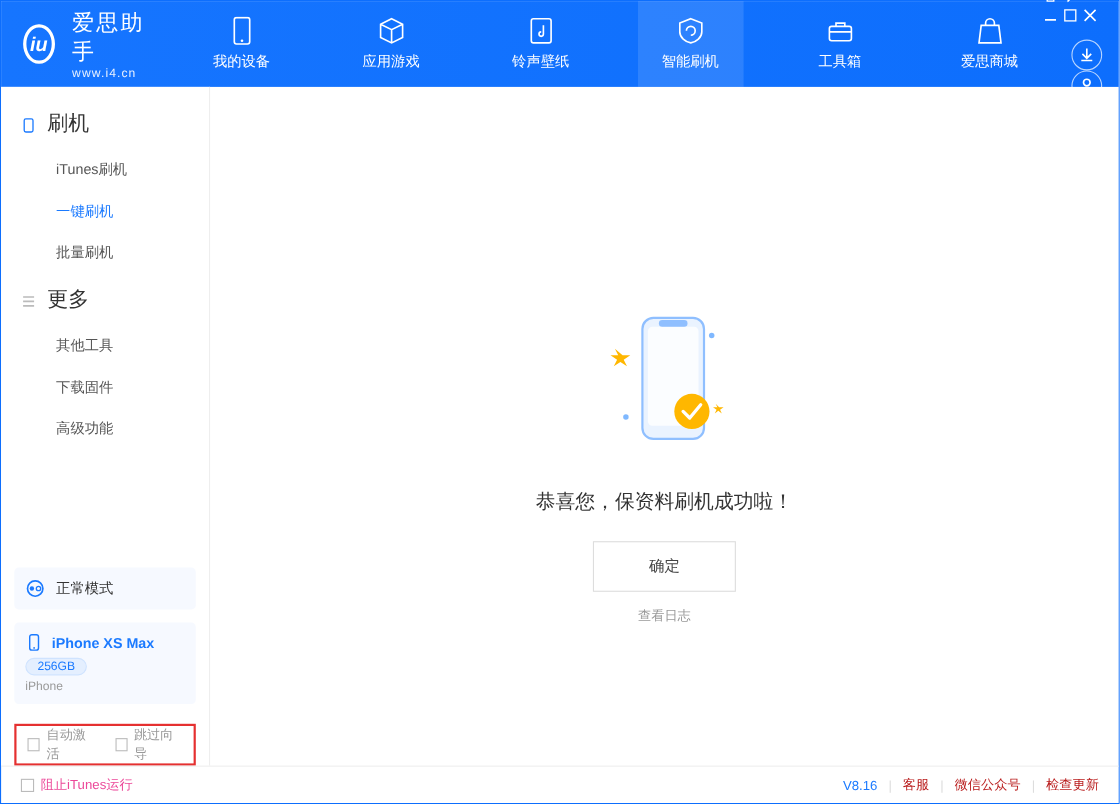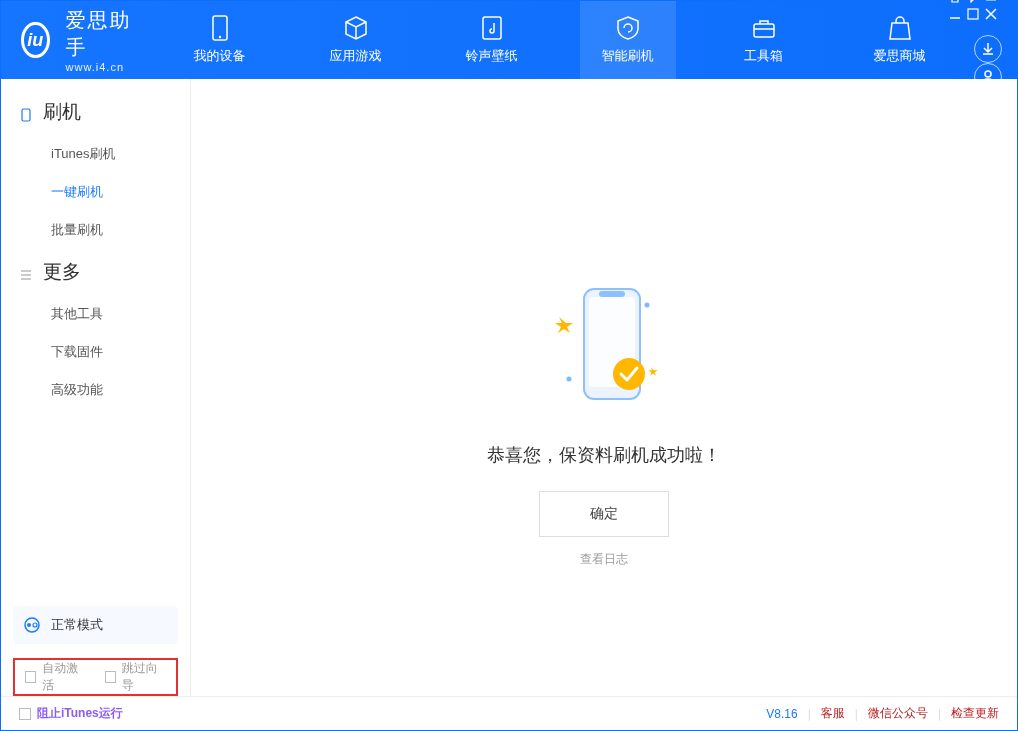--- a/index.html
+++ b/index.html
@@ -103,21 +103,21 @@
 .success-msg { font-size:18px; color:#333; margin-top: 30px; }
 .ok-btn {
   margin-top: 24px; width: 130px; height: 46px; border:1px solid #ddd;
   background:#fff; font-size:14px; color:#444; cursor:pointer;
 }
 .view-log { margin-top: 14px; font-size:12px; color:#999; cursor:pointer; }
 .footer {
   height: 34px; border-top: 1px solid #eee; display:flex; align-items:center;
   padding: 0 18px; font-size:12px; color:#888;
 }
-.footer .chk { color:#8b5cf6;font-weight:bold; }
+.footer .chk { color:#ec4899; }
 .footer-right { margin-left:auto; display:flex; align-items:center; gap:10px; }
 .footer-right .version { color:#1b7aff; }
 .footer-right .sep { color:#ddd; }
 .footer-right .flink { color:#b91c1c; cursor:pointer; }
 </style>
 </head>
 <body>
 
 <div class="window">
 
@@ -255,20 +255,33 @@
         <span class="dot-icon">
           <svg width="18" height="18" viewBox="0 0 18 18">
               <circle cx="9" cy="9" r="7" fill="none" stroke="#1b7aff" stroke-width="1.5"></circle>
               <circle cx="6" cy="9" r="2" fill="#1b7aff"></circle>
               <circle cx="12" cy="9" r="2" fill="none" stroke="#1b7aff" stroke-width="1.2"></circle>
             </svg>
         </span>
         <span>正常模式</span>
       </div>
 
+      <div class="sb-device">
+        <div class="sb-device-name">
+          <span class="dicon">
+            <svg width="16" height="16" viewBox="0 0 16 16">
+                <rect x="4" y="1" width="8" height="14" rx="2" fill="none" stroke="#1b7aff" stroke-width="1.3"></rect>
+                <circle cx="8" cy="13" r="0.8" fill="#1b7aff"></circle>
+              </svg>
+          </span>
+          <span>iPhone XS Max</span>
+        </div>
+        <span class="sb-capsule">256GB</span>
+        <div class="sb-model">iPhone</div>
+      </div>
 
       <div class="sb-checks">
         <label class="chk">
           <span class="chk-box"></span>
           <span>自动激活</span>
         </label>
         <label class="chk">
           <span class="chk-box"></span>
           <span>跳过向导</span>
         </label>

